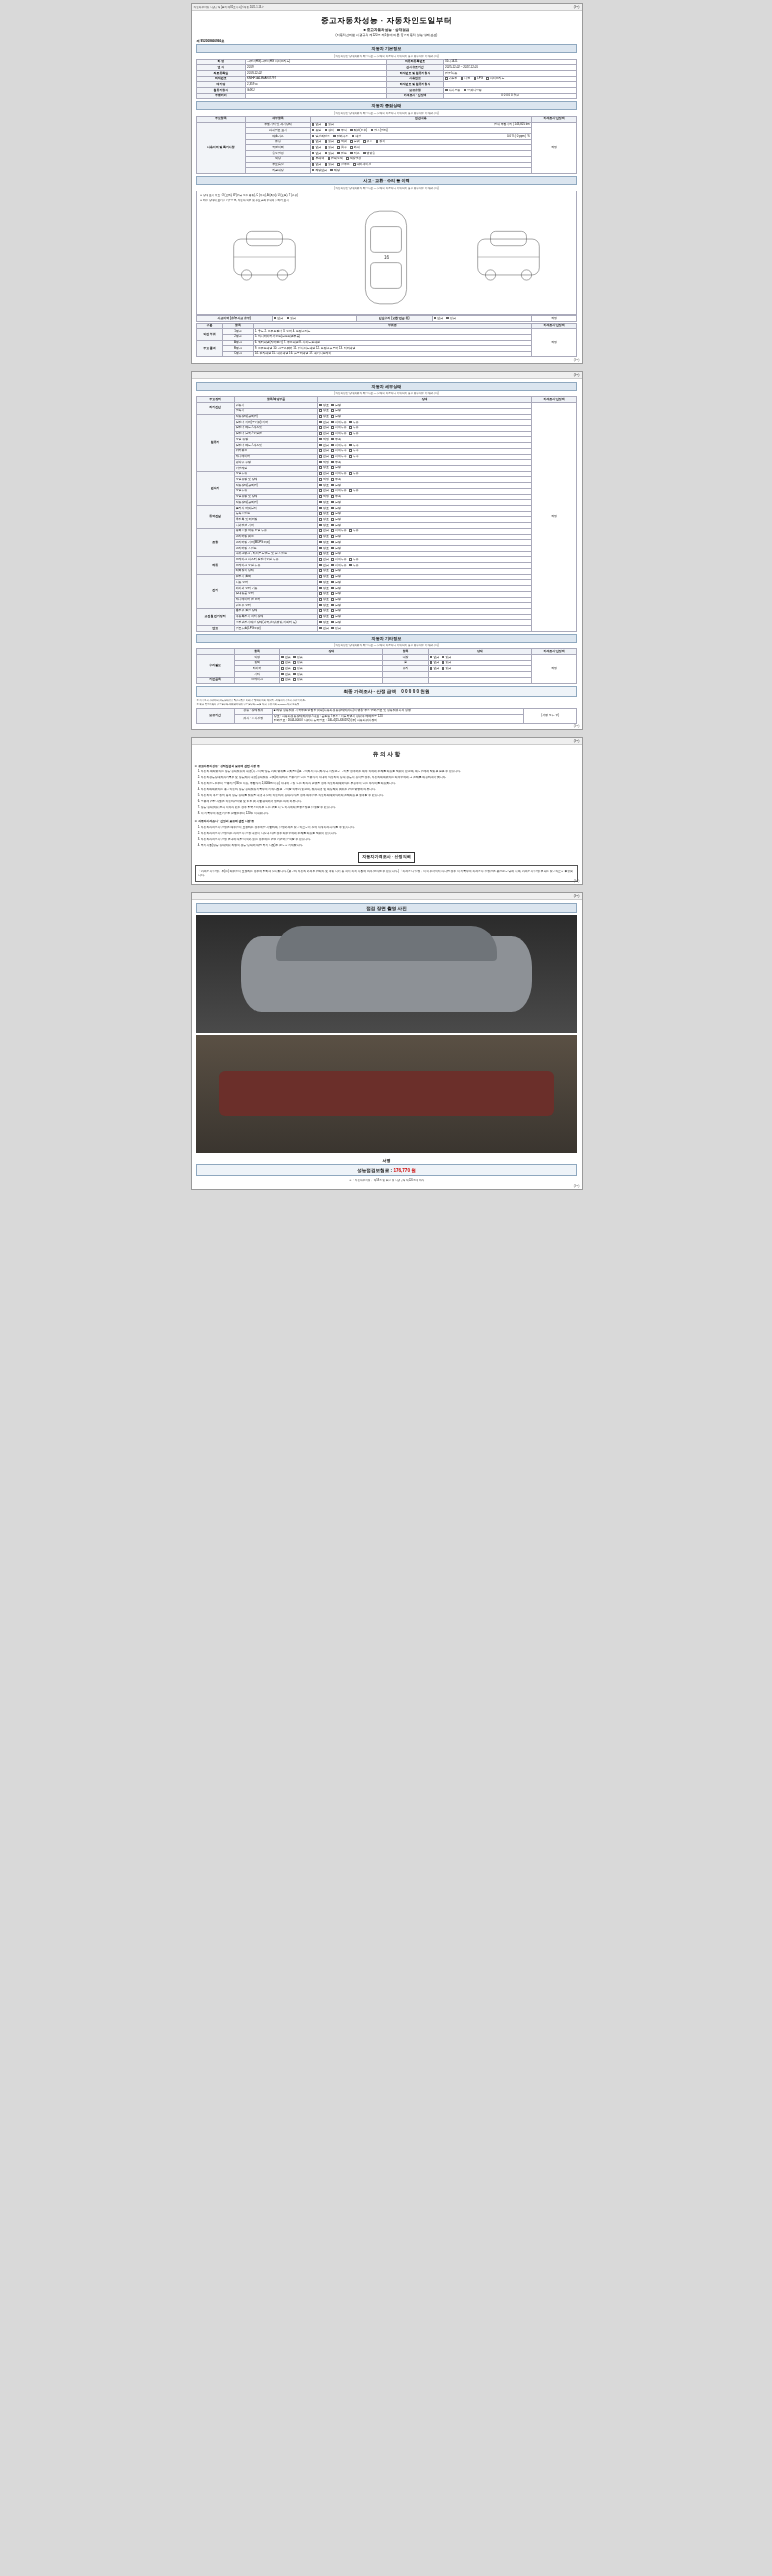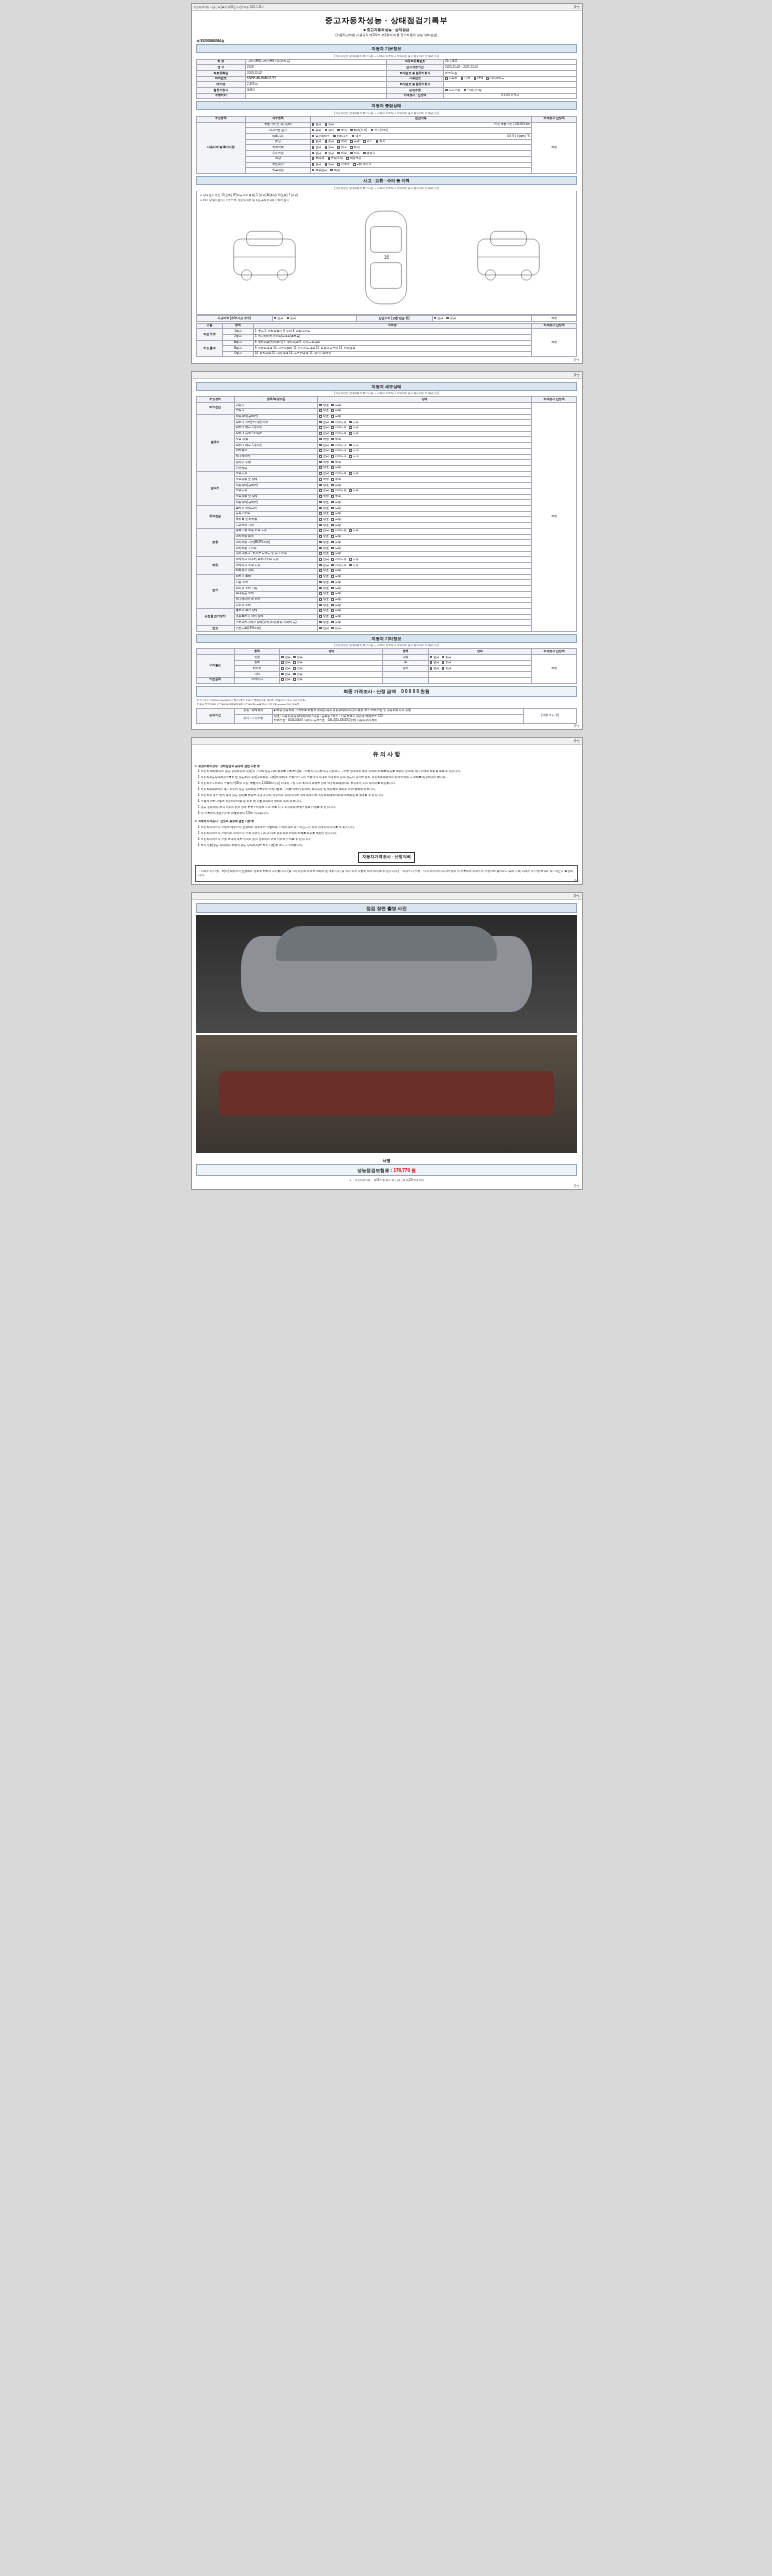--- a/index.html
+++ b/index.html
@@ -52,21 +52,21 @@
 
 <div class="page">
 
   <div class="sheet">
     <div class="topbar">
       <span>자동차관리법 시행규칙 [별지 제82호서식] &lt;개정 2021.1.13.&gt;</span>
       <span>(3쪽)</span>
     </div>
     <div class="sheet-inner">
       <div class="title-wrap">
-        <div class="main-title">중고자동차성능 · 상태점검기록부</div>
+        <div class="main-title">중고자동차성능 · 자동차인도일부터</div>
         <div class="sub-title">■ 중고자동차성능 · 상태점검</div>
         <div class="sub-title2">(자동차관리법 시행규칙 제120조 제1항에 따른 중고자동차 성능·상태점검)</div>
       </div>
       <div class="docno">
         <span>제</span>
         <span>952008666966호</span>
       </div>
 
       <div class="band">자동차 기본정보</div>
       <div class="bandnote">(자동차성능·상태점검자 확인사항 — 실제와 다르거나 기재되지 않은 경우에만 기재합니다)</div>

